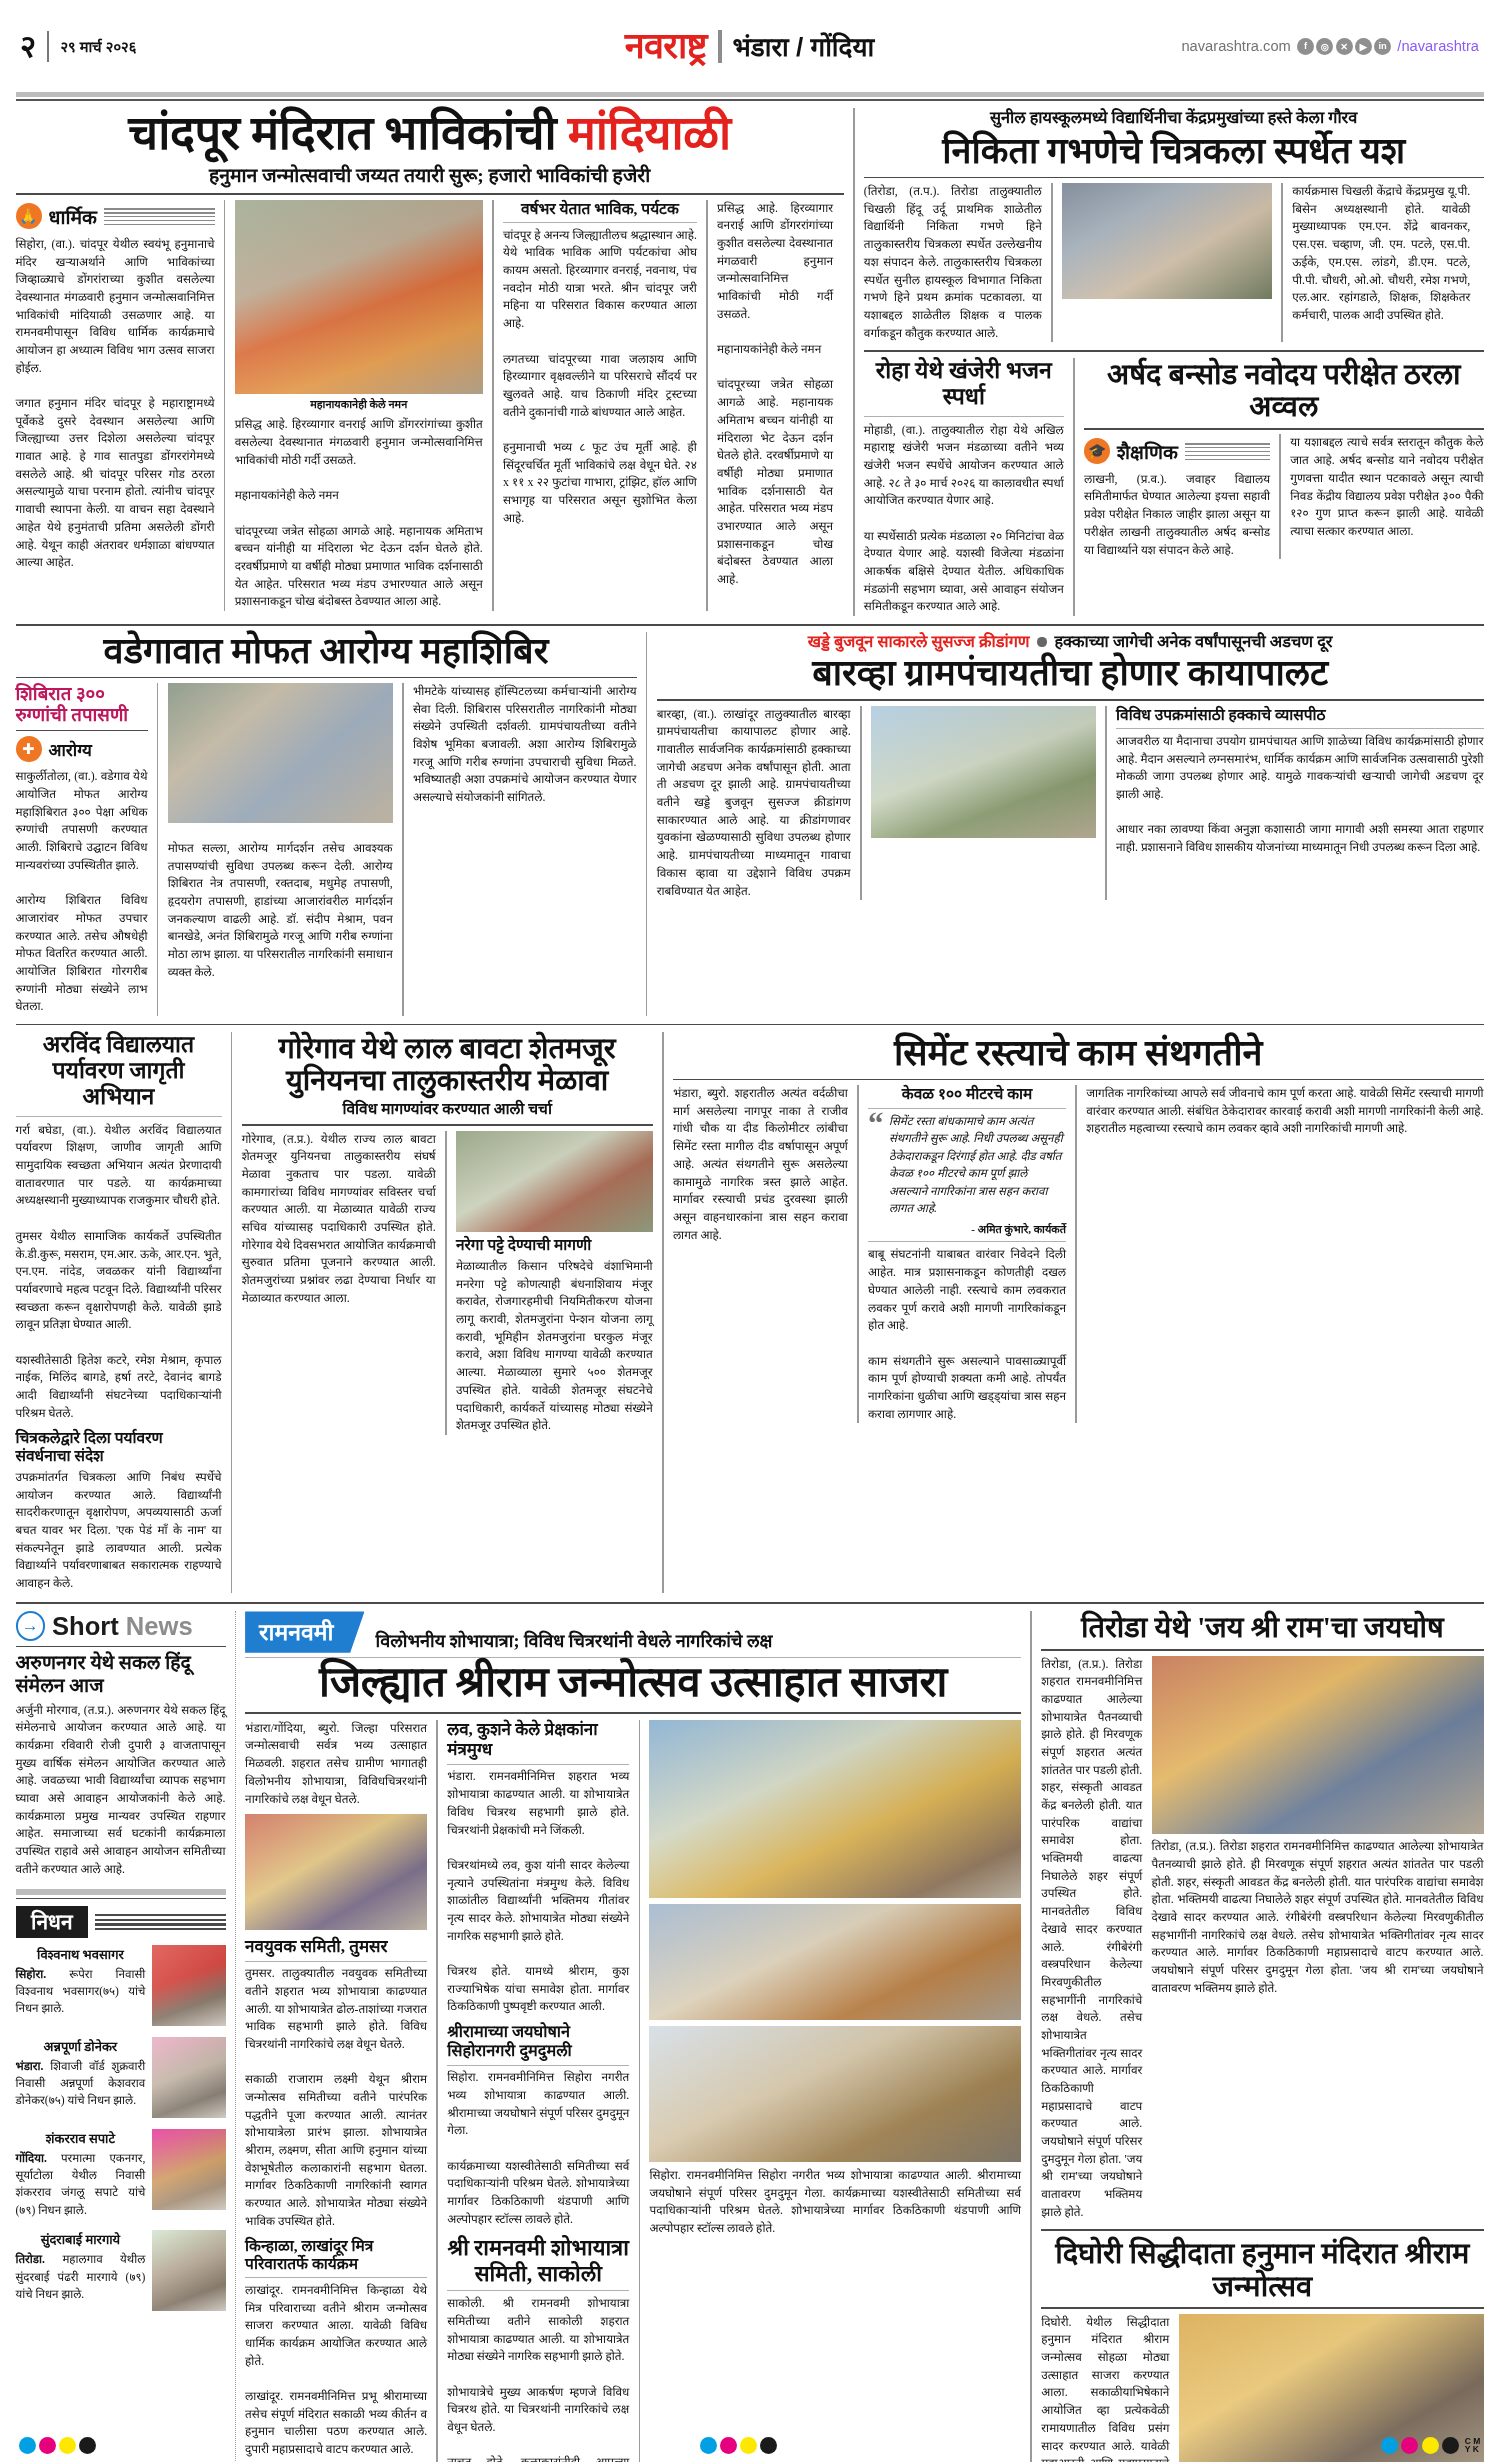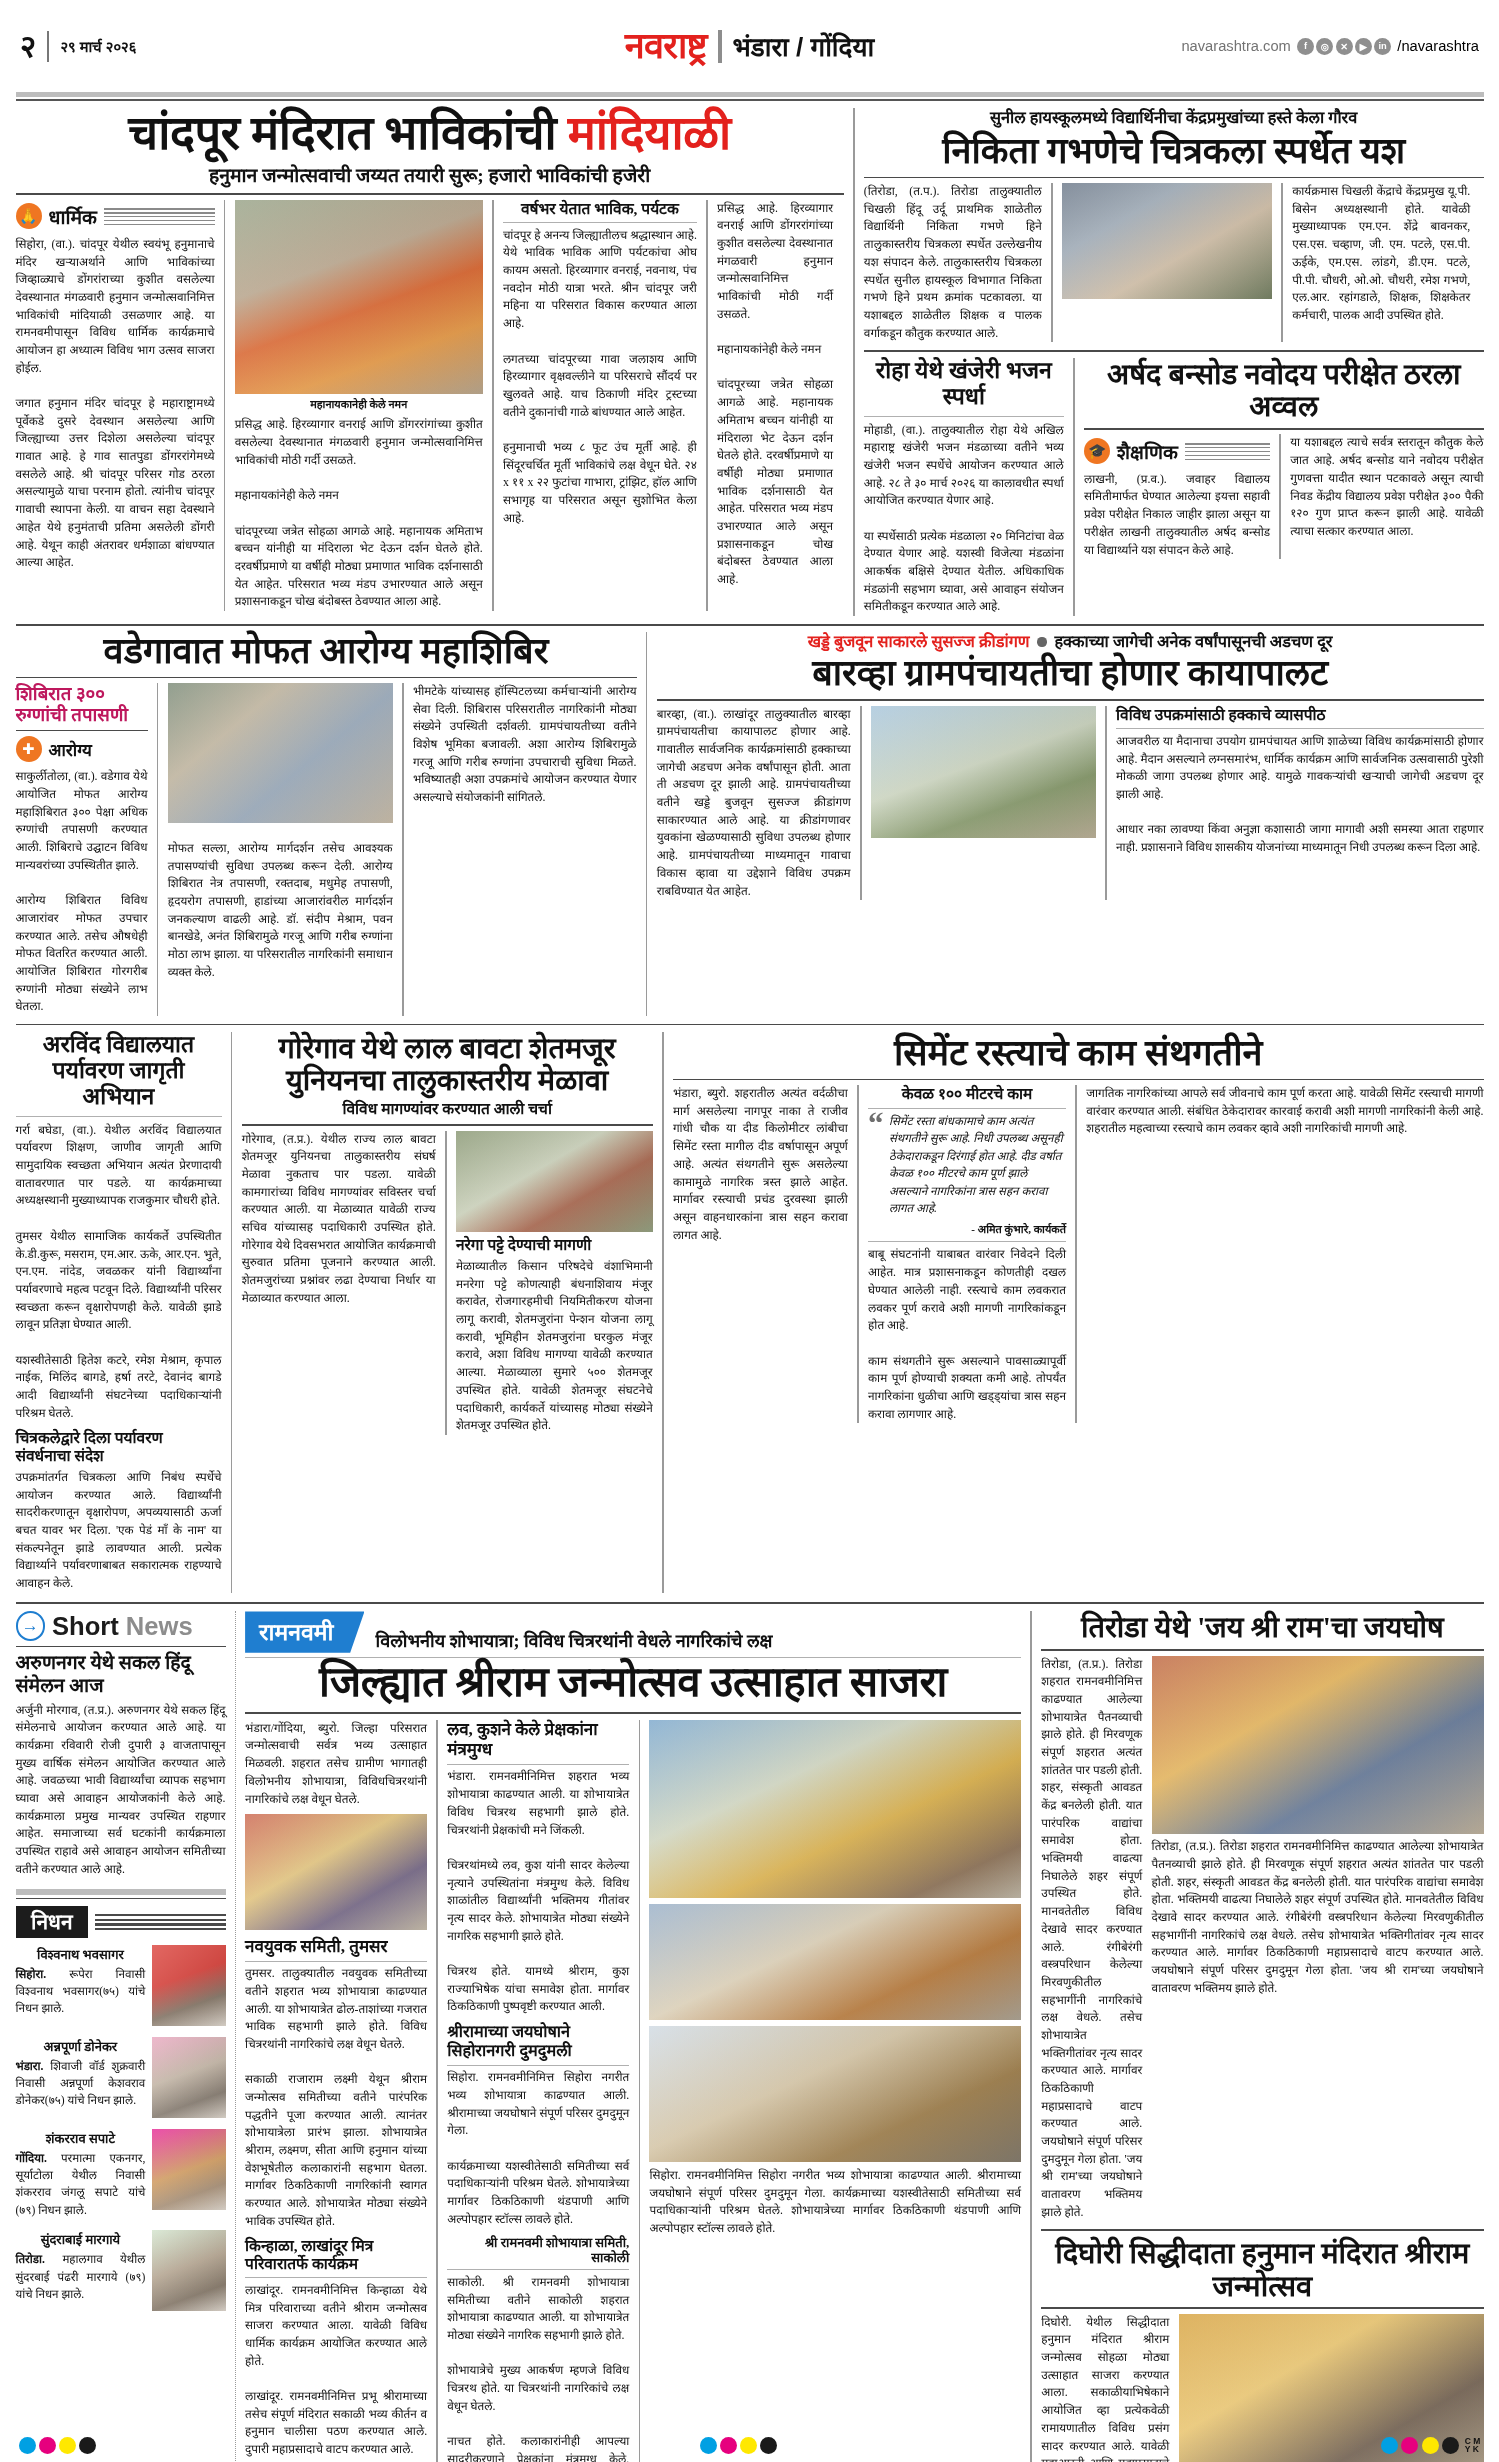--- a/index.html
+++ b/index.html
@@ -24,21 +24,21 @@
   .mh-logo { font-size:36px; font-weight:900; color:#e3211d; letter-spacing:-0.8px;
              font-family:"Liberation Sans",sans-serif; line-height:1; }
   .mh-vbar { width:3.9px; height:33px; background:#8d8d8d; }
   .mh-edition { font-size:26px; font-weight:700; font-family:"Liberation Sans",sans-serif; }
   .mh-right { width:404px; display:flex; align-items:center; justify-content:flex-end; gap:6.2px; }
   .mh-site { font-size:14.7px; color:#737373; font-family:"Liberation Sans",sans-serif; }
   .soc { display:flex; gap:2.3px; }
   .soc i { width:17px; height:17px; border-radius:50%; background:#8f8f8f; color:#fff;
            display:inline-flex; align-items:center; justify-content:center;
            font-size:9.3px; font-style:normal; font-family:"Liberation Sans",sans-serif; font-weight:700;}
-  .mh-handle { font-size:14.7px; color:#000000; font-family:"Liberation Sans",sans-serif; }
+  .mh-handle { font-size:14.7px; color:#8b5cf6; font-family:"Liberation Sans",sans-serif; }
   .rule-thick { height:4.7px; background:#bdbdbd; margin:0 15.5px; }
   .rule-thin  { height:1.6px; background:#555; margin:2.3px 15.5px 0; }
 
   
   .kicker { font-size:16.3px; font-weight:700; text-align:center; line-height:1.25; }
   .kicker.red { color:#e3211d; }
   .hl-xl { font-size:47px; font-weight:900; line-height:1.08; text-align:center; letter-spacing:-0.4px; }
   .hl-lg { font-size:36px; font-weight:900; line-height:1.1; text-align:center; }
   .hl-md { font-size:29px; font-weight:900; line-height:1.12; text-align:center; }
   .hl-sm { font-size:23px; font-weight:900; line-height:1.15; text-align:center; }
@@ -454,21 +454,21 @@
         <div class="body-txt" style="white-space:pre-line">भंडारा. रामनवमीनिमित्त शहरात भव्य शोभायात्रा काढण्यात आली. या शोभायात्रेत विविध चित्ररथ सहभागी झाले होते. चित्ररथांनी प्रेक्षकांची मने जिंकली.
 
 चित्ररथांमध्ये लव, कुश यांनी सादर केलेल्या नृत्याने उपस्थितांना मंत्रमुग्ध केले. विविध शाळांतील विद्यार्थ्यांनी भक्तिमय गीतांवर नृत्य सादर केले. शोभायात्रेत मोठ्या संख्येने नागरिक सहभागी झाले होते.
 
 चित्ररथ होते. यामध्ये श्रीराम, कुश राज्याभिषेक यांचा समावेश होता. मार्गावर ठिकठिकाणी पुष्पवृष्टी करण्यात आली.</div>
         <div class="hl-xs" style="text-align:left;font-size:16.3px;margin-top:6.2px">श्रीरामाच्या जयघोषाने सिहोरानगरी दुमदुमली</div>
         <div class="hline-l" style="margin:3.9px 0"></div>
         <div class="body-txt" style="white-space:pre-line">सिहोरा. रामनवमीनिमित्त सिहोरा नगरीत भव्य शोभायात्रा काढण्यात आली. श्रीरामाच्या जयघोषाने संपूर्ण परिसर दुमदुमून गेला.
 
 कार्यक्रमाच्या यशस्वीतेसाठी समितीच्या सर्व पदाधिकाऱ्यांनी परिश्रम घेतले. शोभायात्रेच्या मार्गावर ठिकठिकाणी थंडपाणी आणि अल्पोपहार स्टॉल्स लावले होते.</div>
-        <div class="hl-xs" style="text-align:right;font-size:13px;margin-top:6.2px">श्री रामनवमी शोभायात्रा समिती, साकोली</div>
+        <div class="hl-xs" style="text-align:center;font-size:22px;margin-top:6.2px">श्री रामनवमी शोभायात्रा समिती, साकोली</div>
         <div class="hline-l" style="margin:3.9px 0"></div>
         <div class="body-txt" style="white-space:pre-line">साकोली. श्री रामनवमी शोभायात्रा समितीच्या वतीने साकोली शहरात शोभायात्रा काढण्यात आली. या शोभायात्रेत मोठ्या संख्येने नागरिक सहभागी झाले होते.
 
 शोभायात्रेचे मुख्य आकर्षण म्हणजे विविध चित्ररथ होते. या चित्ररथांनी नागरिकांचे लक्ष वेधून घेतले.
 
 नाचत होते. कलाकारांनीही आपल्या सादरीकरणाने प्रेक्षकांना मंत्रमुग्ध केले. मिरवणुकीच्या मार्गावर थंडपाणी आणि अल्पोपहार स्टॉल्स लावले होते.</div>
       </div>
       <div class="vline"></div>
 
       <div style="flex:1;">

